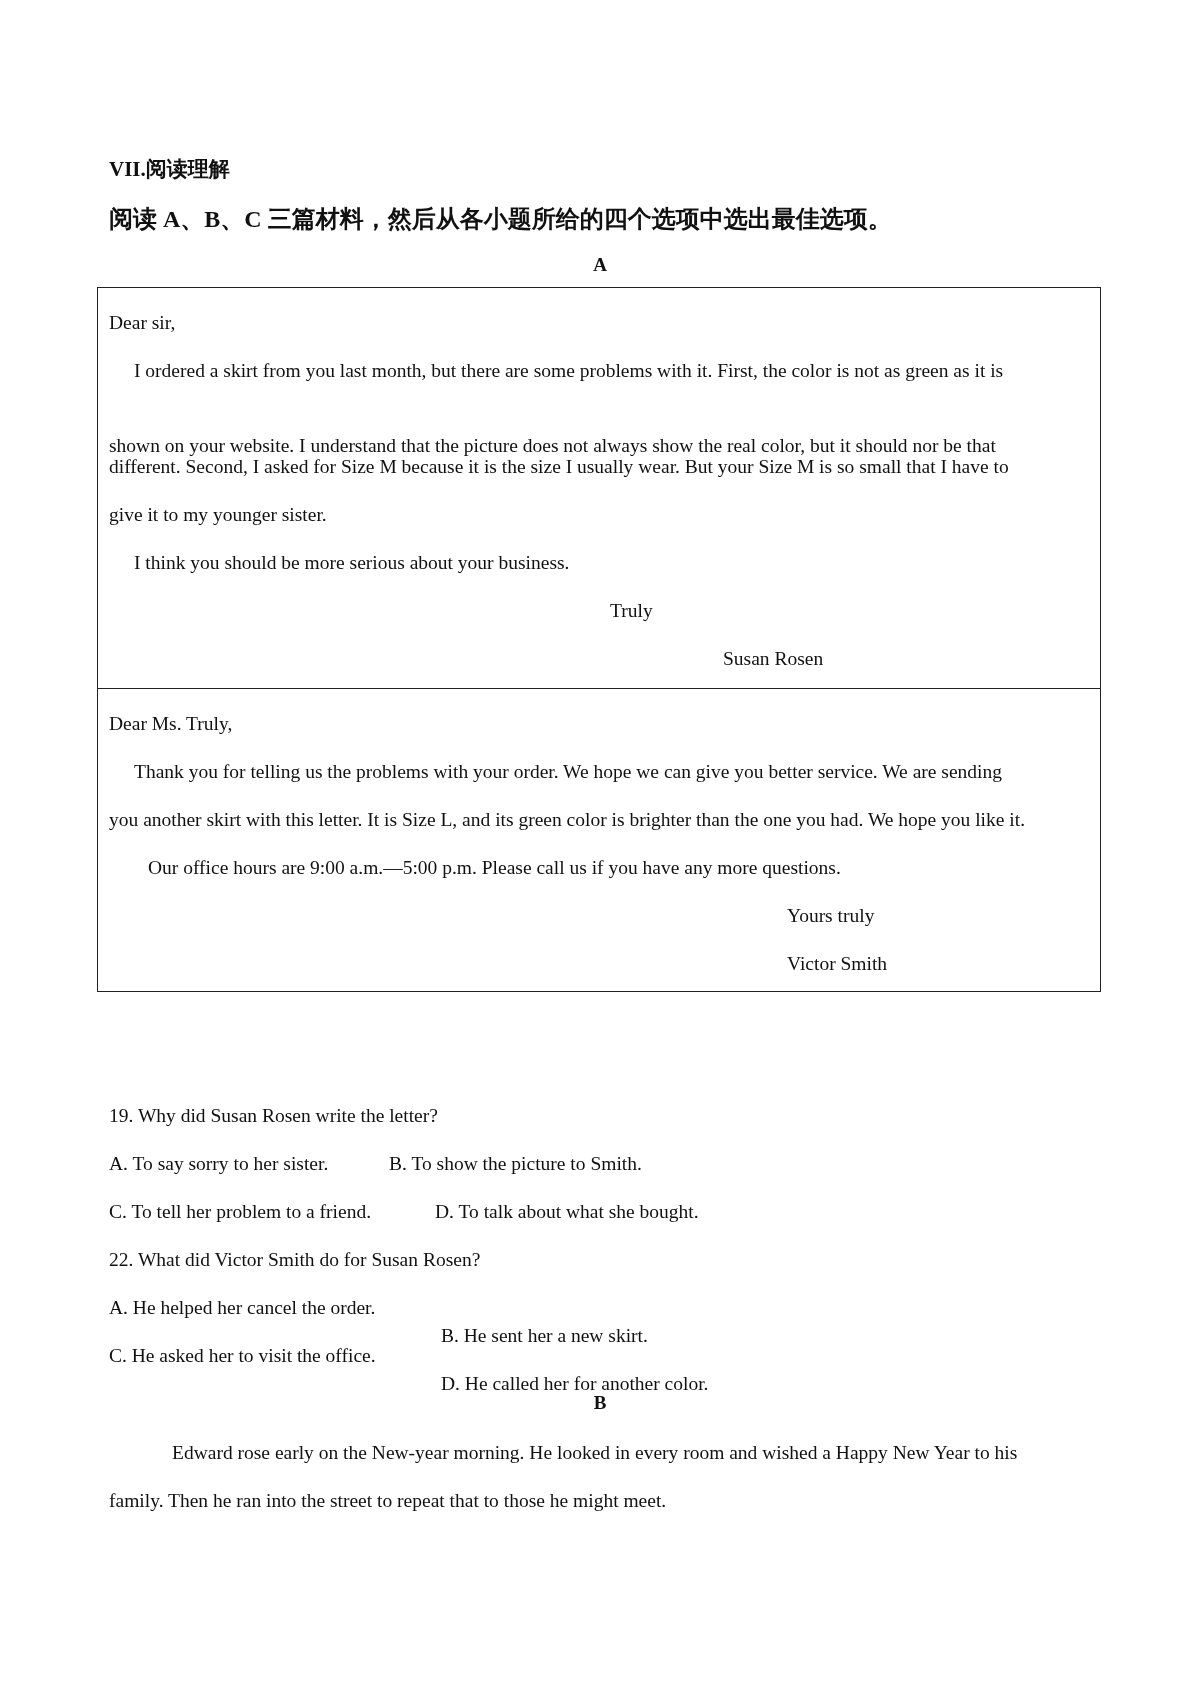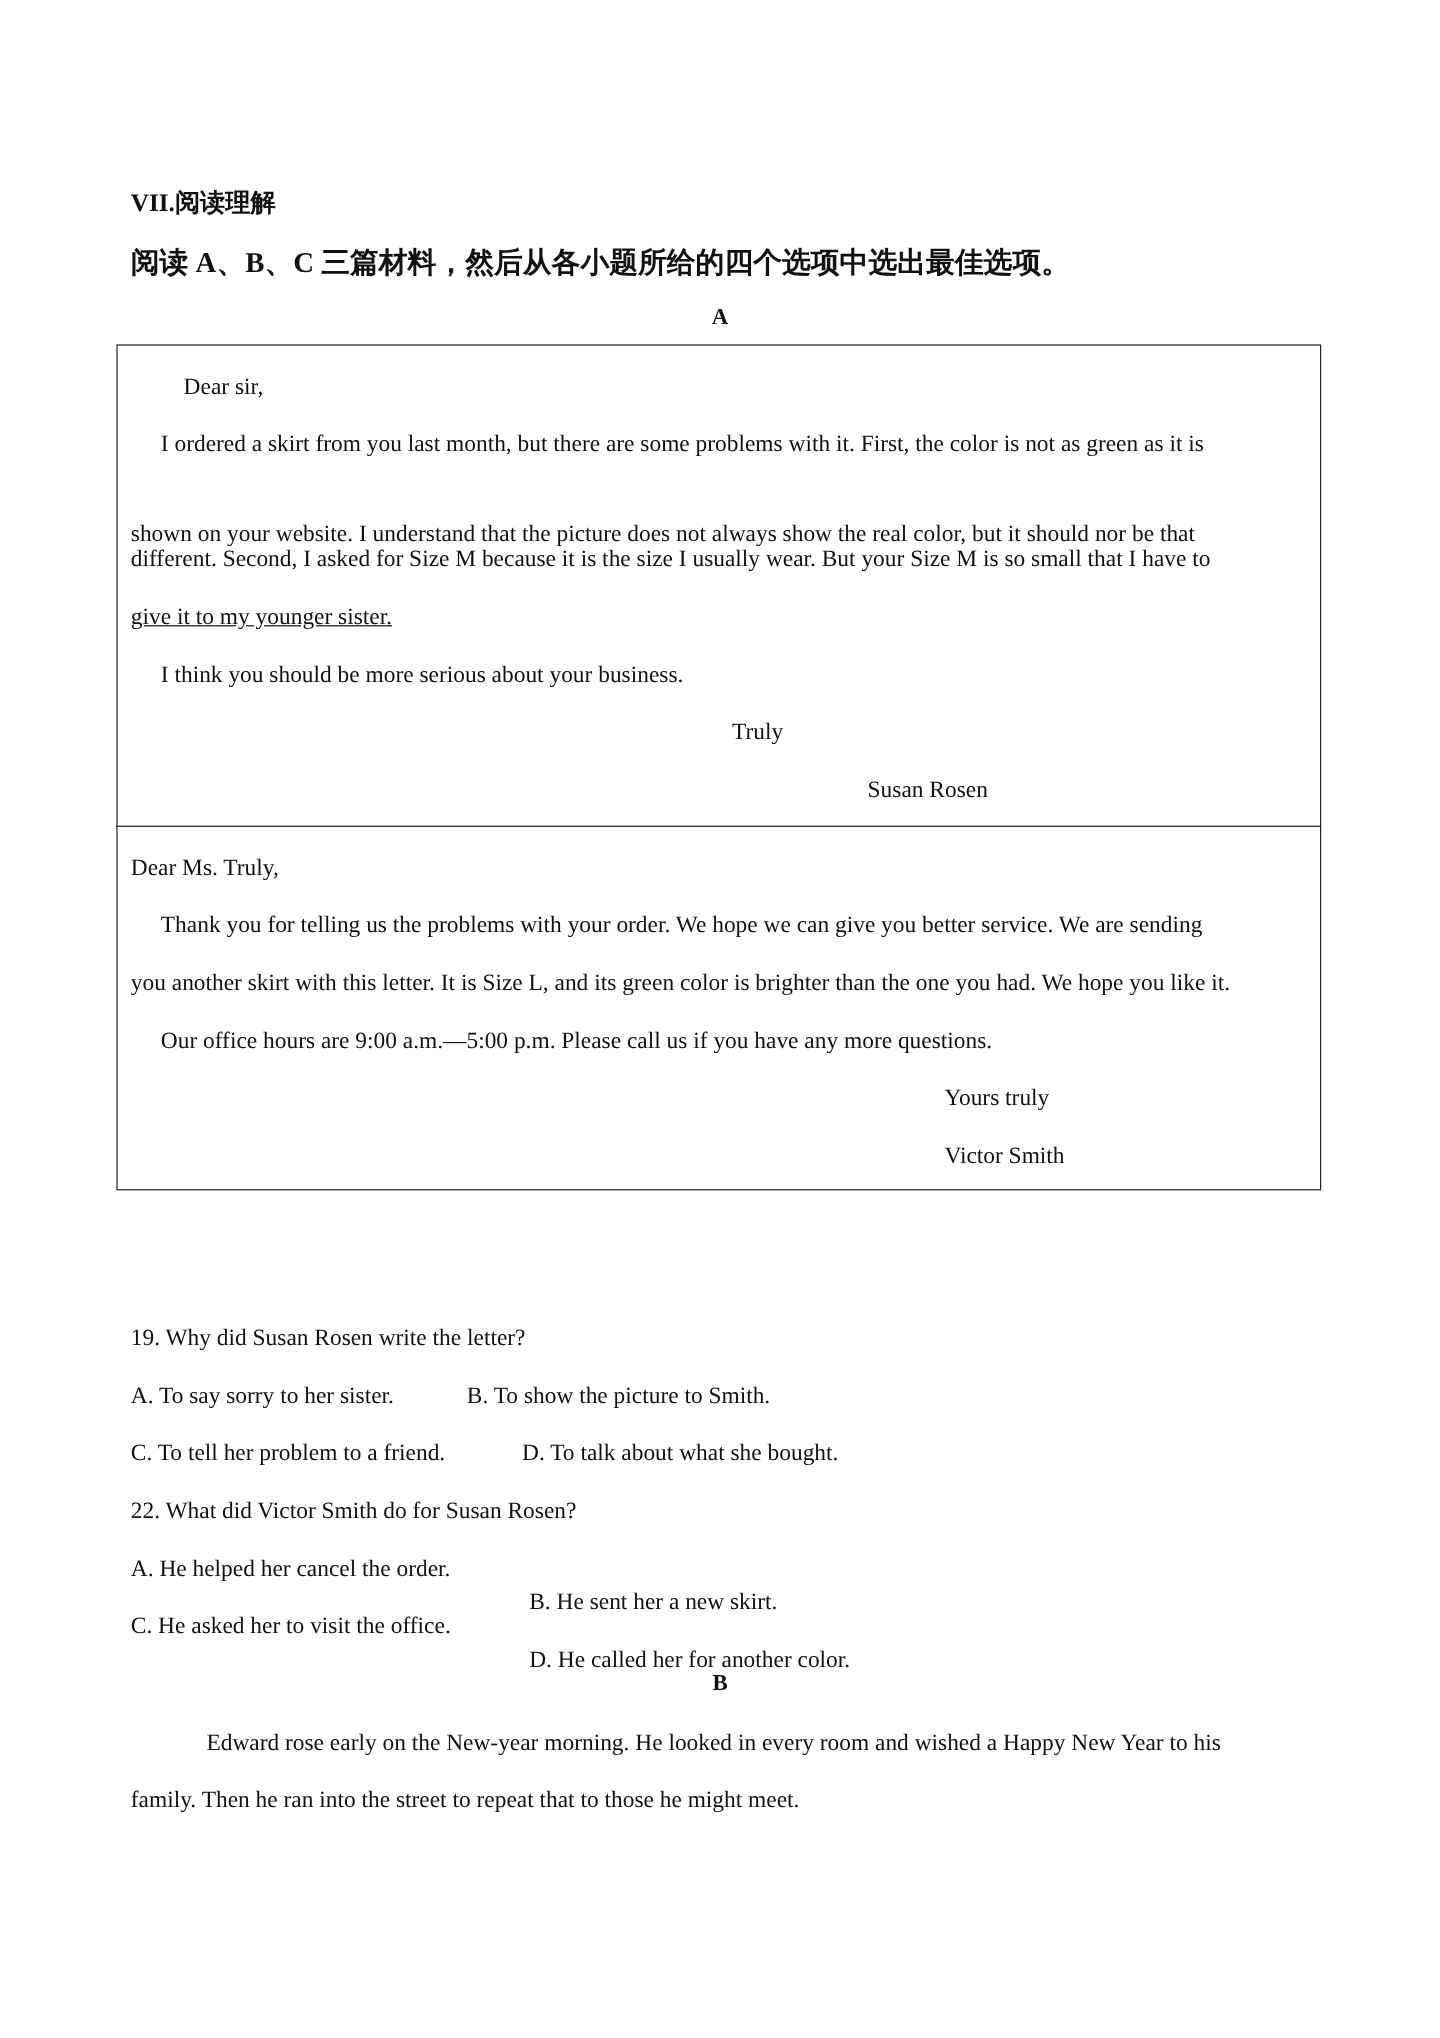--- a/index.html
+++ b/index.html
@@ -30,33 +30,33 @@
 <div class="abs heading">
   <span>VII.</span><span class="cjk">阅读理解</span>
 </div>
 <div class="abs instr">阅读 A、B、C 三篇材料，然后从各小题所给的四个选项中选出最佳选项。</div>
 
 <div class="abs center-label" style="top:254px;">A</div>
 
 <div class="box"></div>
 <div class="divider"></div>
 
-<div class="abs txt" style="left:109px; top:311px;margin-left:44px;">Dear sir,</div>
+<div class="abs txt" style="left:109px; top:311px;">Dear sir,</div>
 <div class="abs txt" style="left:134px; top:359px;">I ordered a skirt from you last month, but there are some problems with it. First, the color is not as green as it is</div>
 <div class="abs txt" style="left:109px; top:407px;margin-top:27px;">shown on your website. I understand that the picture does not always show the real color, but it should nor be that</div>
 <div class="abs txt" style="left:109px; top:455px;">different. Second, I asked for Size M because it is the size I usually wear. But your Size M is so small that I have to</div>
-<div class="abs txt" style="left:109px; top:503px;text-decoration:underline;">give it to my younger sister.</div>
+<div class="abs txt" style="left:109px; top:503px;">give it to my younger sister.</div>
 <div class="abs txt" style="left:134px; top:551px;">I think you should be more serious about your business.</div>
 <div class="abs txt" style="left:610px; top:599px;">Truly</div>
 <div class="abs txt" style="left:723px; top:647px;">Susan Rosen</div>
 
 <div class="abs txt" style="left:109px; top:712px;">Dear Ms. Truly,</div>
 <div class="abs txt" style="left:134px; top:760px;">Thank you for telling us the problems with your order. We hope we can give you better service. We are sending</div>
 <div class="abs txt" style="left:109px; top:808px;">you another skirt with this letter. It is Size L, and its green color is brighter than the one you had. We hope you like it.</div>
-<div class="abs txt" style="left:134px; top:856px;">Our office hours are 9:00 a.m.—5:00 p.m. Please call us if you have any more questions.</div>
+<div class="abs txt" style="left:148px; top:856px;">Our office hours are 9:00 a.m.—5:00 p.m. Please call us if you have any more questions.</div>
 <div class="abs txt" style="left:787px; top:904px;">Yours truly</div>
 <div class="abs txt" style="left:787px; top:952px;">Victor Smith</div>
 
 <div class="abs txt q" style="top:1104px;">19. Why did Susan Rosen write the letter?</div>
 <div class="abs txt q" style="top:1152px;">A. To say sorry to her sister.</div>
 <div class="abs txt" style="left:389px; top:1152px;">B. To show the picture to Smith.</div>
 <div class="abs txt q" style="top:1200px;">C. To tell her problem to a friend.</div>
 <div class="abs txt" style="left:435px; top:1200px;">D. To talk about what she bought.</div>
 
 <div class="abs txt q" style="top:1248px;">22. What did Victor Smith do for Susan Rosen?</div>

